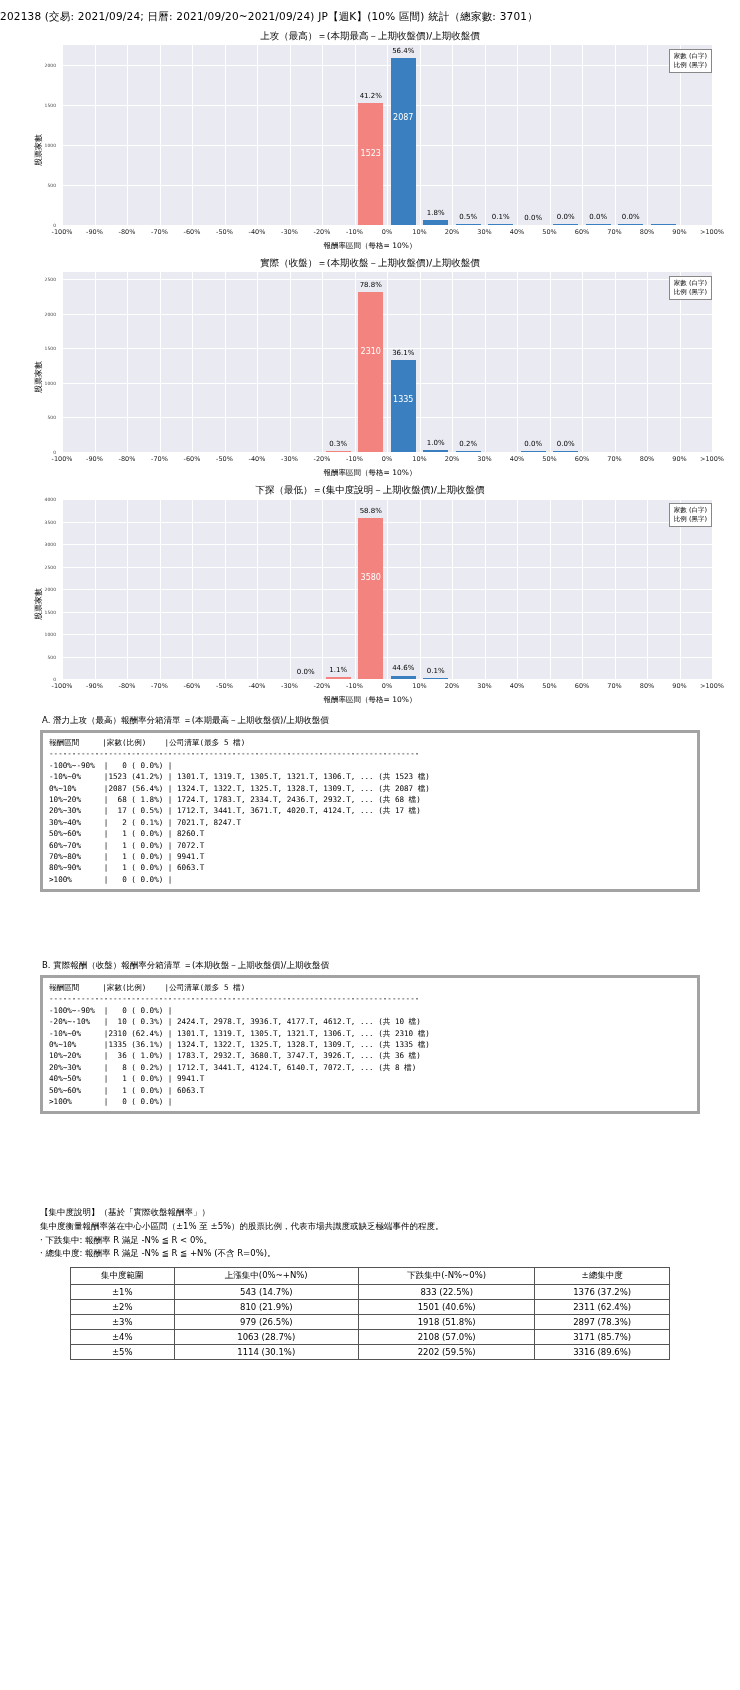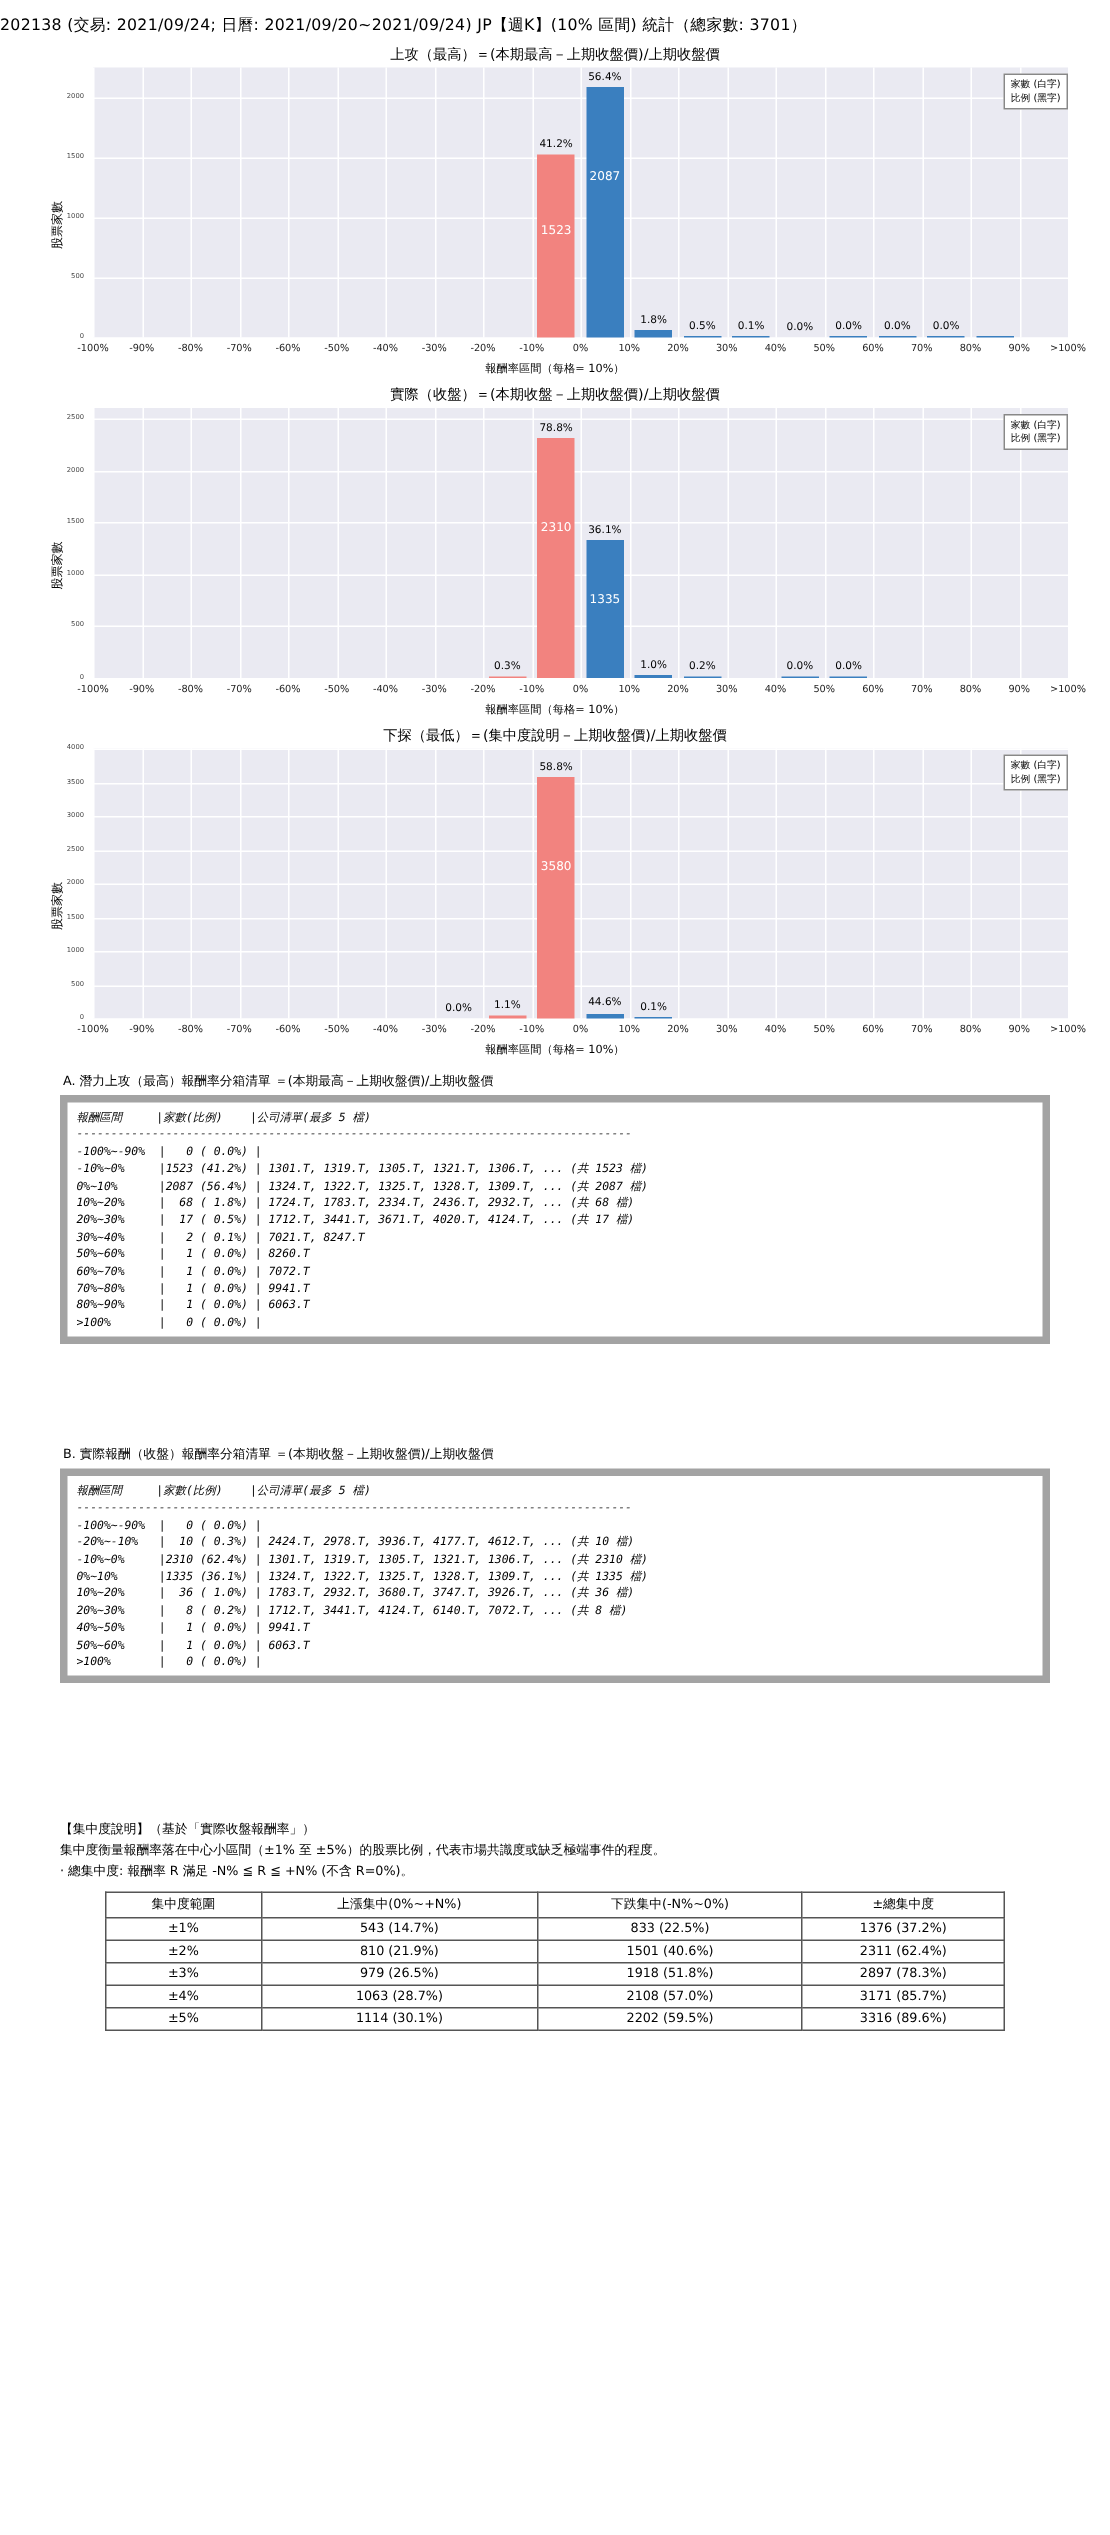--- a/index.html
+++ b/index.html
@@ -18,21 +18,21 @@
   .xlabel{position:absolute;left:0;right:0;text-align:center;font-size:7.5px;}
   .bar{position:absolute;bottom:0;}
   .bar.up{background:#f2837f;}
   .bar.down{background:#3a7fbf;}
   .bar-pct{position:absolute;transform:translateX(-50%);font-size:7px;color:#000;white-space:nowrap;}
   .bar-cnt{position:absolute;transform:translateX(-50%);font-size:8px;color:#ffffff;white-space:nowrap;}
   .legend-box{position:absolute;right:8px;top:4px;background:#ffffff;border:1px solid #888;font-size:6.5px;line-height:1.35;padding:2px 4px;text-align:left;}
   .legend-box div{white-space:nowrap;}
   .list-section{width:660px;margin:0 auto;}
   .list-title{font-size:8.5px;margin:6px 0 3px 2px;}
-  .list-box{border:5px solid #a3a3a3;padding:4px 6px;font-family:"DejaVu Sans Mono","Liberation Mono",monospace;font-size:7.6px;line-height:1.5;white-space:pre;font-style:italic;}
+  .list-box{border:3px solid #a3a3a3;padding:4px 6px;font-family:"DejaVu Sans Mono","Liberation Mono",monospace;font-size:7.6px;line-height:1.5;white-space:pre;}
   .note-section{width:660px;margin:0 auto;font-size:8.5px;line-height:1.6;}
   .note-section div{white-space:nowrap;}
   table.conc{width:600px;margin:6px auto 0 auto;border-collapse:collapse;font-size:8.5px;}
   table.conc th,table.conc td{border:1px solid #555;text-align:center;padding:2px 4px;font-weight:normal;}
   .spacer-lg{height:62px;}
   .spacer-md{height:30px;}
   .spacer-xl{height:92px;}
 </style>
 </head>
 <body>
@@ -327,20 +327,21 @@
 40%~50%     |   1 ( 0.0%) | 9941.T
 50%~60%     |   1 ( 0.0%) | 6063.T
 &gt;100%       |   0 ( 0.0%) |</div>
   </div>
 
   <div class="spacer-xl"></div>
 
   <div class="note-section">
     <div>【集中度說明】（基於「實際收盤報酬率」）</div>
     <div>集中度衡量報酬率落在中心小區間（±1% 至 ±5%）的股票比例，代表市場共識度或缺乏極端事件的程度。</div>
+    <div>‧ 下跌集中: 報酬率 R 滿足 -N% ≦ R &lt; 0%。</div>
     <div>‧ 總集中度: 報酬率 R 滿足 -N% ≦ R ≦ +N% (不含 R=0%)。</div>
   </div>
 
   <table class="conc">
     <thead>
         <tr id="concHead">
           <th>集中度範圍</th>
           <th>上漲集中(0%~+N%)</th>
           <th>下跌集中(-N%~0%)</th>
           <th>±總集中度</th>

